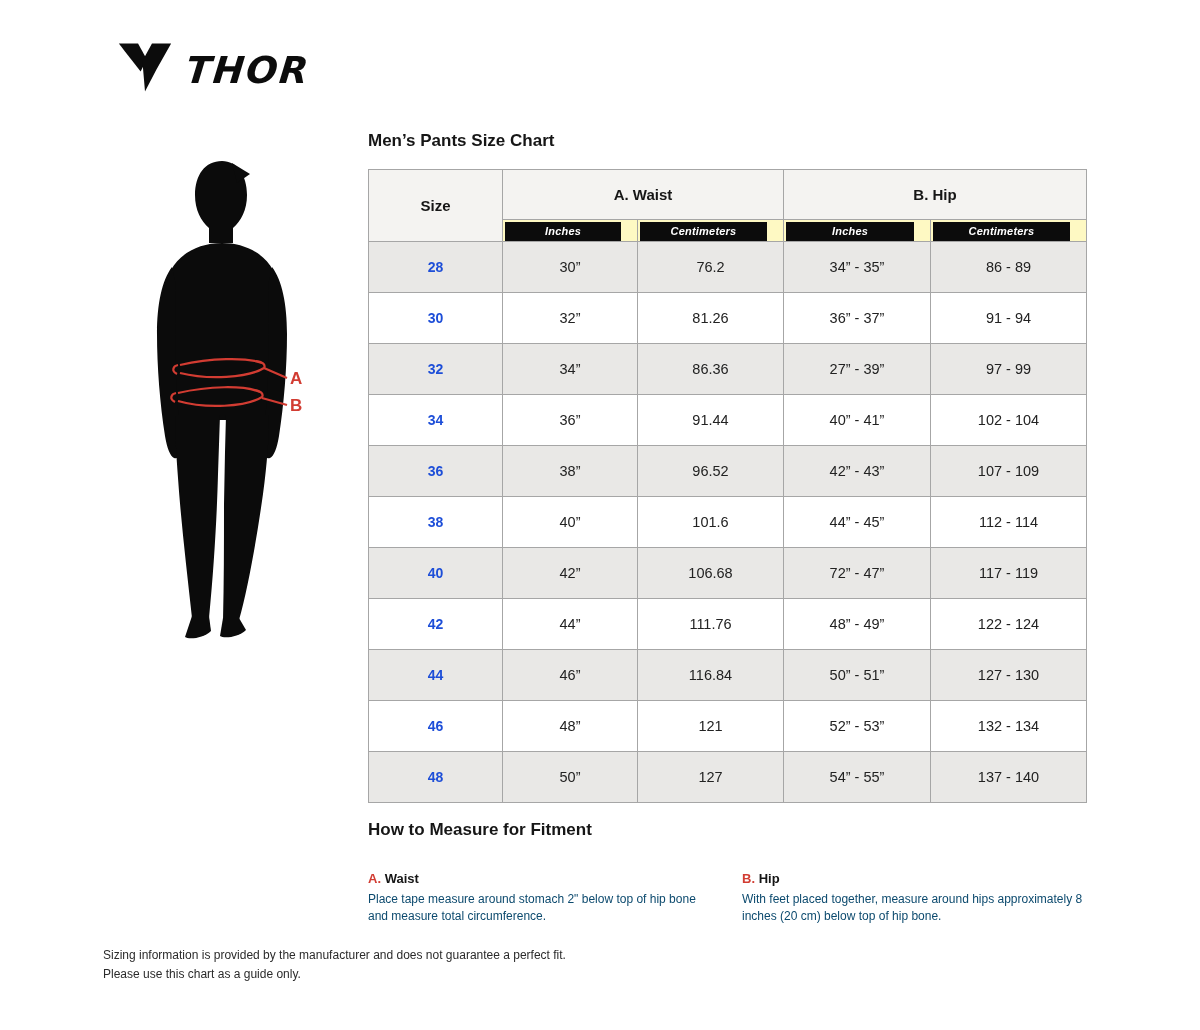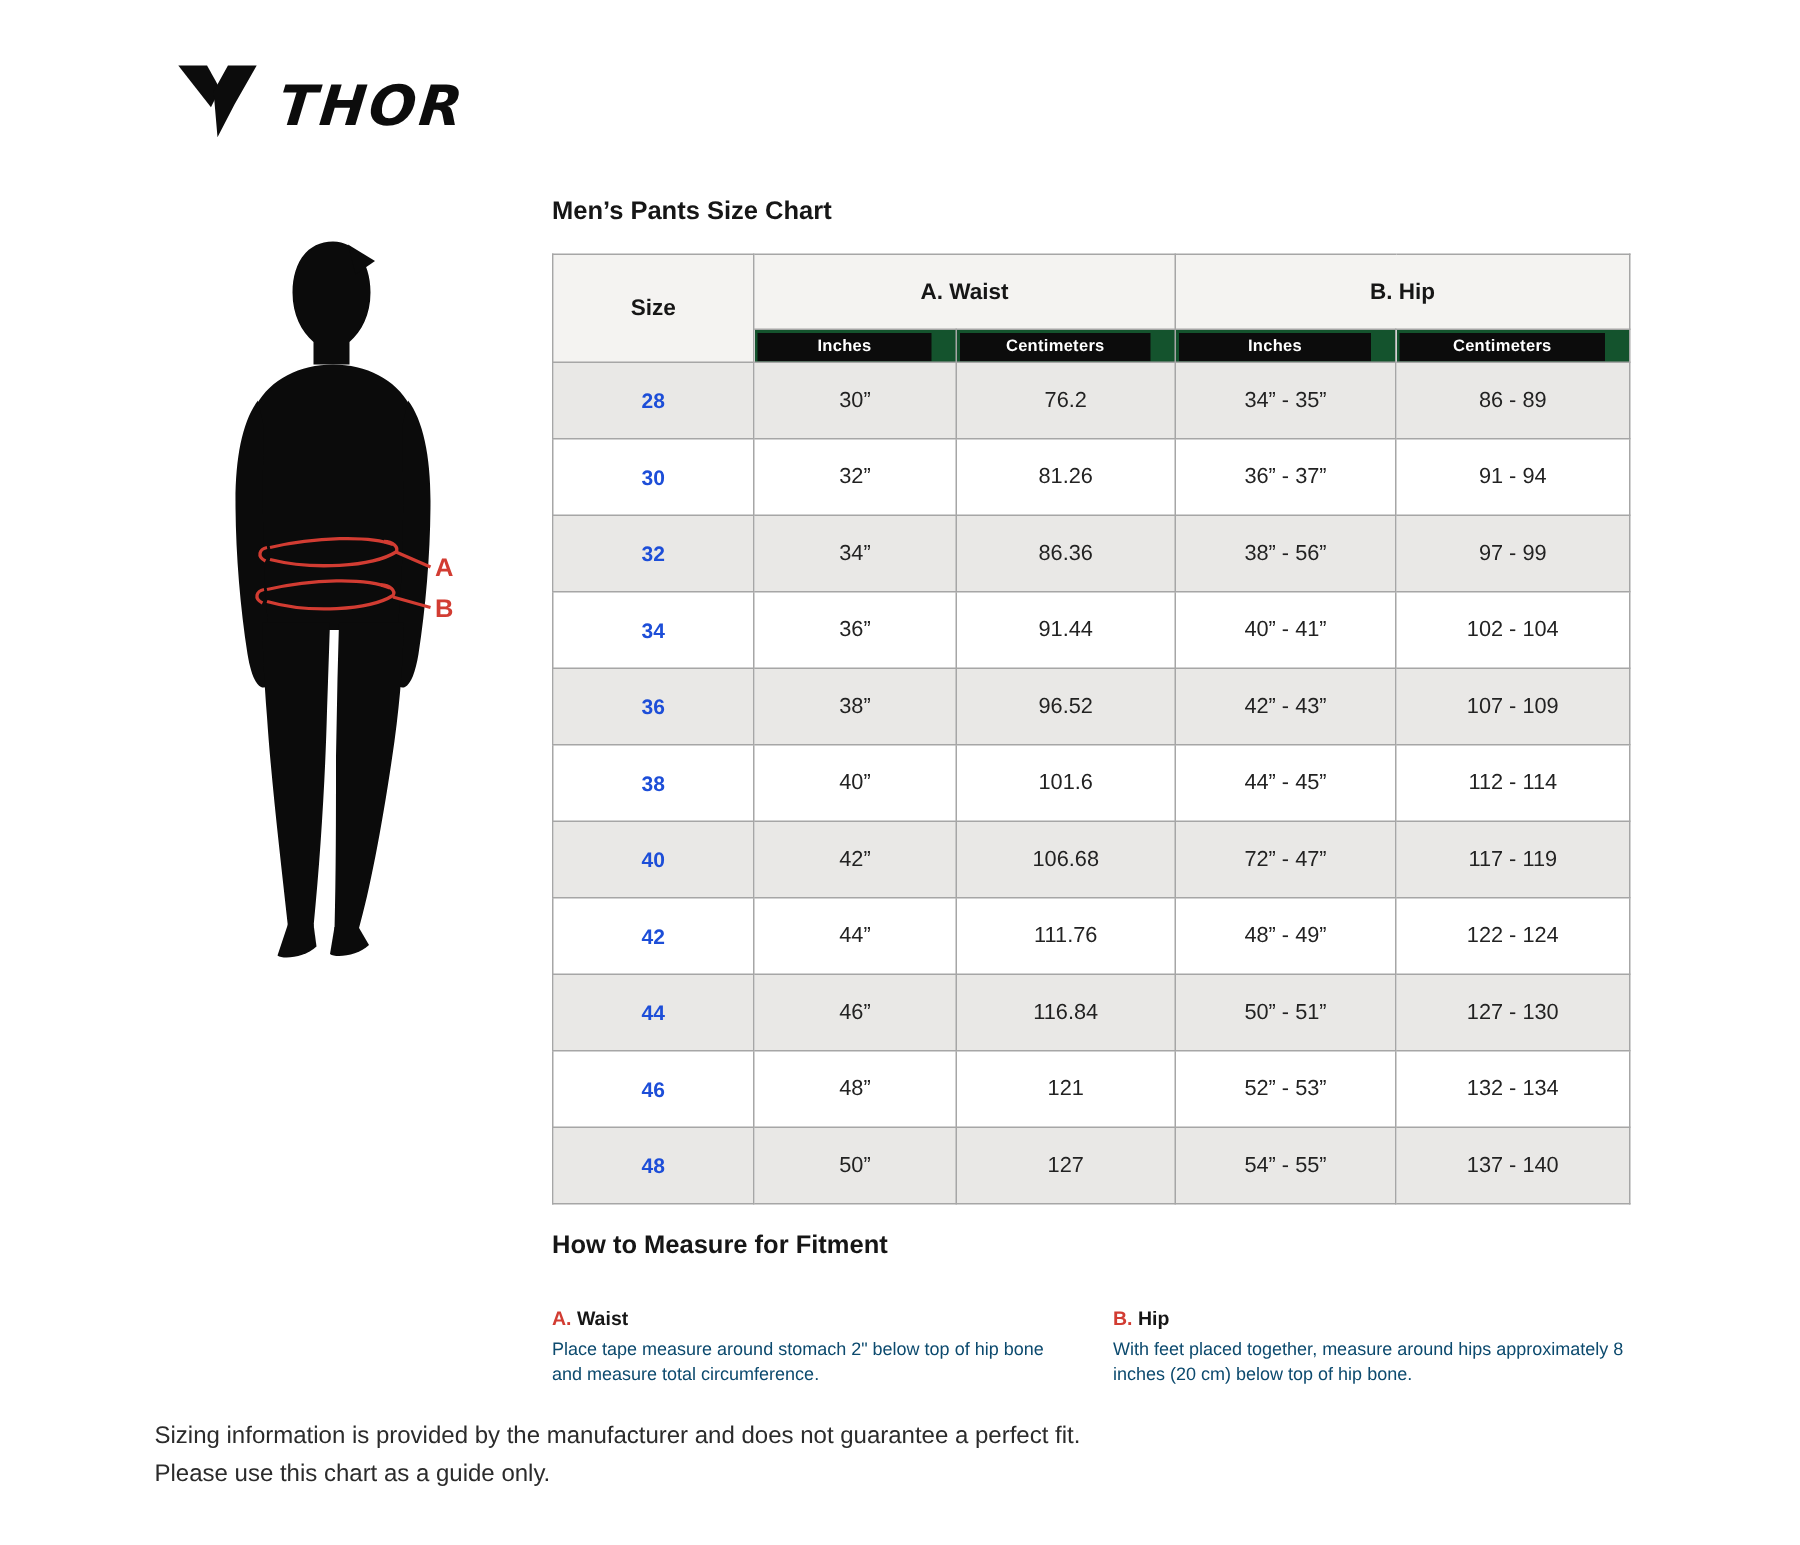--- a/index.html
+++ b/index.html
@@ -45,21 +45,21 @@
   }
   .size-th {
     background: var(--headbg);
     font-size: 15px; font-weight: bold; color: #161616;
   }
   .group-th {
     background: var(--headbg);
     font-size: 15px; font-weight: bold; color: #161616;
     height: 50px;
   }
-  .sub-th { background: #14532d; height: 22px; padding: 2px 16px 0 2px; border-top: none; }
+  .sub-th { background: #fef9c3; height: 22px; padding: 2px 16px 0 2px; border-top: none; font-style: italic; }
   .sub-th .bar {
     background: var(--ink); color: #fff;
     font-size: 11px; font-weight: bold;
     height: 19px; line-height: 19px; text-align: center;
     letter-spacing: 0.2px;
   }
   .size-table td { font-size: 14.5px; color: #222; height: 51px; background: #ffffff; }
   .size-table tr.alt td { background: var(--rowalt); }
   .size-table td.size-cell { font-weight: bold; font-size: 14px; color: #1d4ed8; }
 
@@ -73,21 +73,21 @@
   .measure-item.second { left: 742px; width: 368px; }
   .measure-item .item-title { font-size: 13px; font-weight: bold; color: #161616; }
   .measure-item .letter { color: var(--accent); }
   .measure-item p {
     margin-top: 5px; font-size: 12px; line-height: 1.45; color: #0c4a6e;
   }
 
   
   .footer {
     position: absolute; left: 103px; top: 946px;
-    font-size: 16px; line-height: 1.55; color: #2b2b2b;
+    font-size: 12px; line-height: 1.55; color: #2b2b2b;
   }
 </style>
 </head>
 <body>
 
 <div class="logo">
   <span>
     <svg width="54" height="52" viewBox="0 0 62 58" fill="#0c0c0c" xmlns="http://www.w3.org/2000/svg">
       <polygon points="1,1 23,1 33,19 26,33 8,10"></polygon>
       <polygon points="61,1 39,1 28,21 31,56 44,31"></polygon>
@@ -179,21 +179,21 @@
           <td class="size-cell">30</td>
           <td>32”</td>
           <td>81.26</td>
           <td>36” - 37”</td>
           <td>91 - 94</td>
         </tr>
         <tr class="alt">
           <td class="size-cell">32</td>
           <td>34”</td>
           <td>86.36</td>
-          <td>38” - 56”</td>
+          <td>27” - 39”</td>
           <td>97 - 99</td>
         </tr>
         <tr>
           <td class="size-cell">34</td>
           <td>36”</td>
           <td>91.44</td>
           <td>40” - 41”</td>
           <td>102 - 104</td>
         </tr>
         <tr class="alt">

